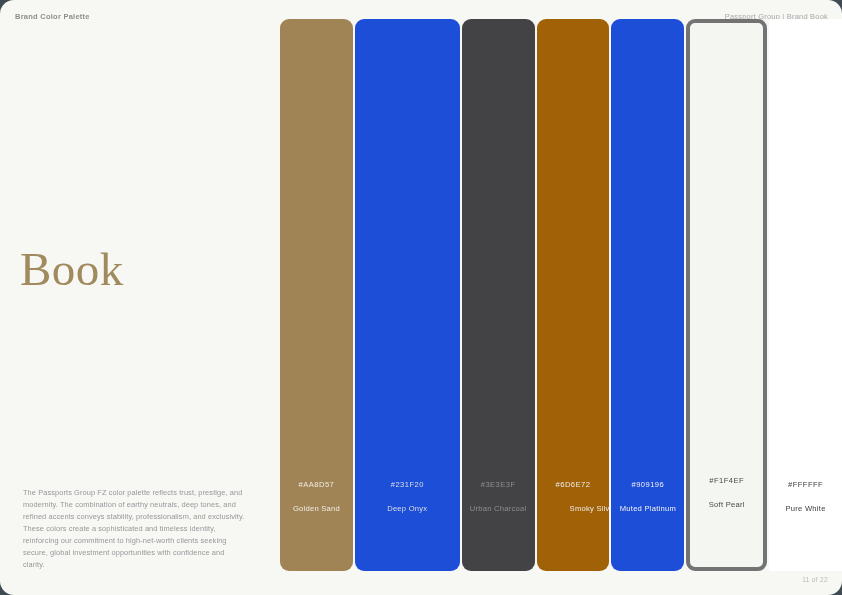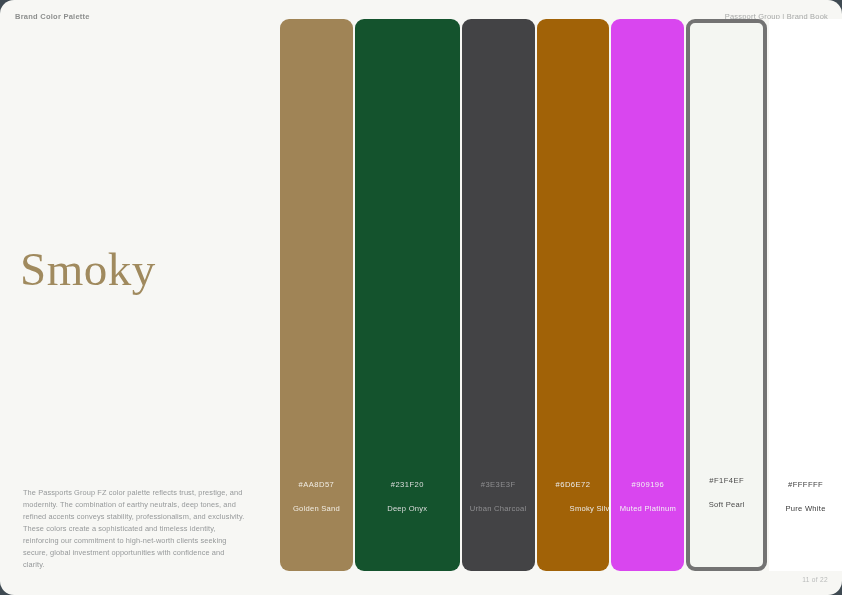--- a/index.html
+++ b/index.html
@@ -122,51 +122,51 @@
 </head>
 <body>
 
 <div class="slide">
 
   <div class="hdr-left">Brand Color Palette</div>
 
   <div class="hdr-right">Passport Group | Brand Book</div>
 
   <div class="title">
-    <span class="line">Smoky</span>
+    <span class="line">Book</span>
   </div>
 
   <div class="desc">The Passports Group FZ color palette reflects trust, prestige, and modernity. The combination of earthy neutrals, deep tones, and refined accents conveys stability, professionalism, and exclusivity. These colors create a sophisticated and timeless identity, reinforcing our commitment to high-net-worth clients seeking secure, global investment opportunities with confidence and clarity.</div>
 
   <div class="strip">
       <div class="swatch" style="background: rgb(160, 132, 86);">
         <div class="sw-labels">
           <div class="sw-hex" style="color: rgb(240, 236, 227);">#AA8D57</div>
           <div class="sw-name" style="color: rgb(240, 236, 227);">Golden Sand</div>
         </div>
       </div>
-      <div class="swatch" style="background: #14532d; padding-left: 32px;">
+      <div class="swatch" style="background: #1d4ed8; padding-left: 32px;">
         <div class="sw-labels">
           <div class="sw-hex" style="color: rgb(222, 222, 222);">#231F20</div>
           <div class="sw-name" style="color: rgb(222, 222, 222);">Deep Onyx</div>
         </div>
       </div>
       <div class="swatch" style="background: rgb(67, 67, 69);">
         <div class="sw-labels">
           <div class="sw-hex" style="color: rgb(142, 142, 144);">#3E3E3F</div>
           <div class="sw-name" style="color: rgb(142, 142, 144);">Urban Charcoal</div>
         </div>
       </div>
       <div class="swatch" style="background: #a16207;">
         <div class="sw-labels">
           <div class="sw-hex" style="color: rgb(234, 234, 234);">#6D6E72</div>
           <div class="sw-name" style="color: rgb(234, 234, 234); margin-left: 33px;">Smoky Silver</div>
         </div>
       </div>
-      <div class="swatch" style="background: #d946ef;">
+      <div class="swatch" style="background: #1d4ed8;">
         <div class="sw-labels">
           <div class="sw-hex" style="color: rgb(242, 242, 242);">#909196</div>
           <div class="sw-name" style="color: rgb(242, 242, 242);">Muted Platinum</div>
         </div>
       </div>
       <div class="swatch outlined" style="background: rgb(244, 246, 242);">
         <div class="sw-labels">
           <div class="sw-hex" style="color: rgb(74, 74, 74);">#F1F4EF</div>
           <div class="sw-name" style="color: rgb(74, 74, 74);">Soft Pearl</div>
         </div>

